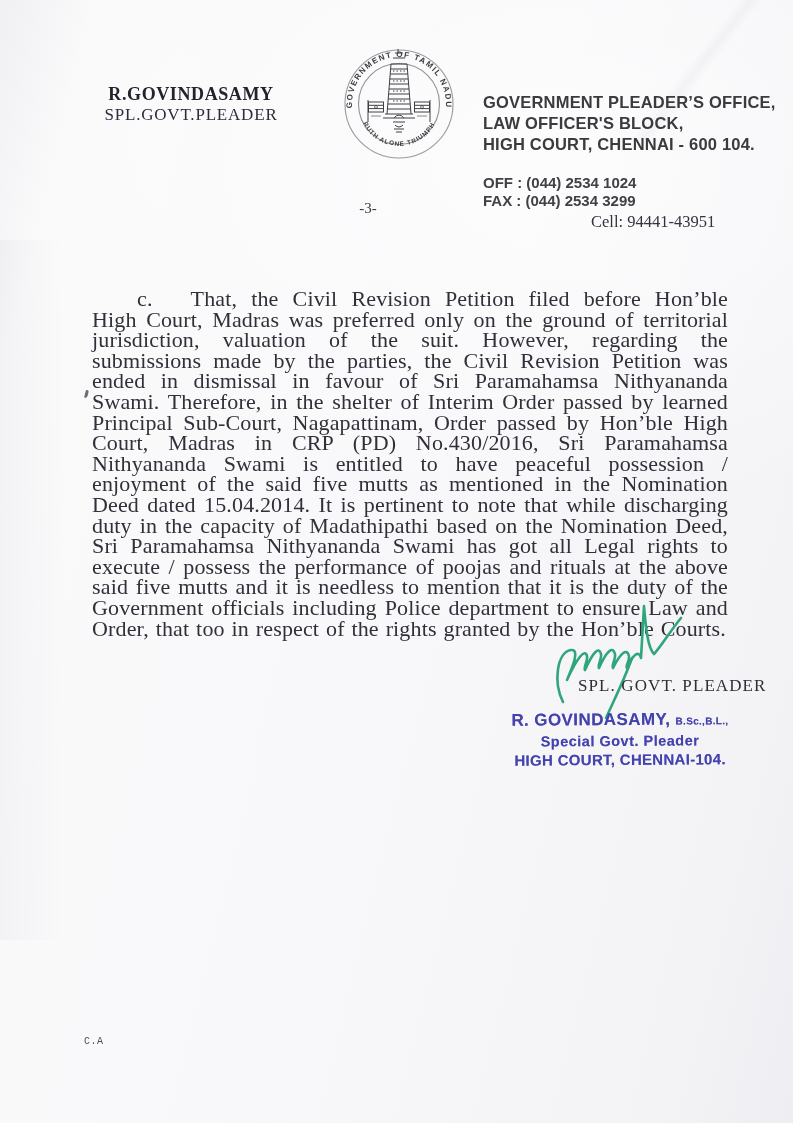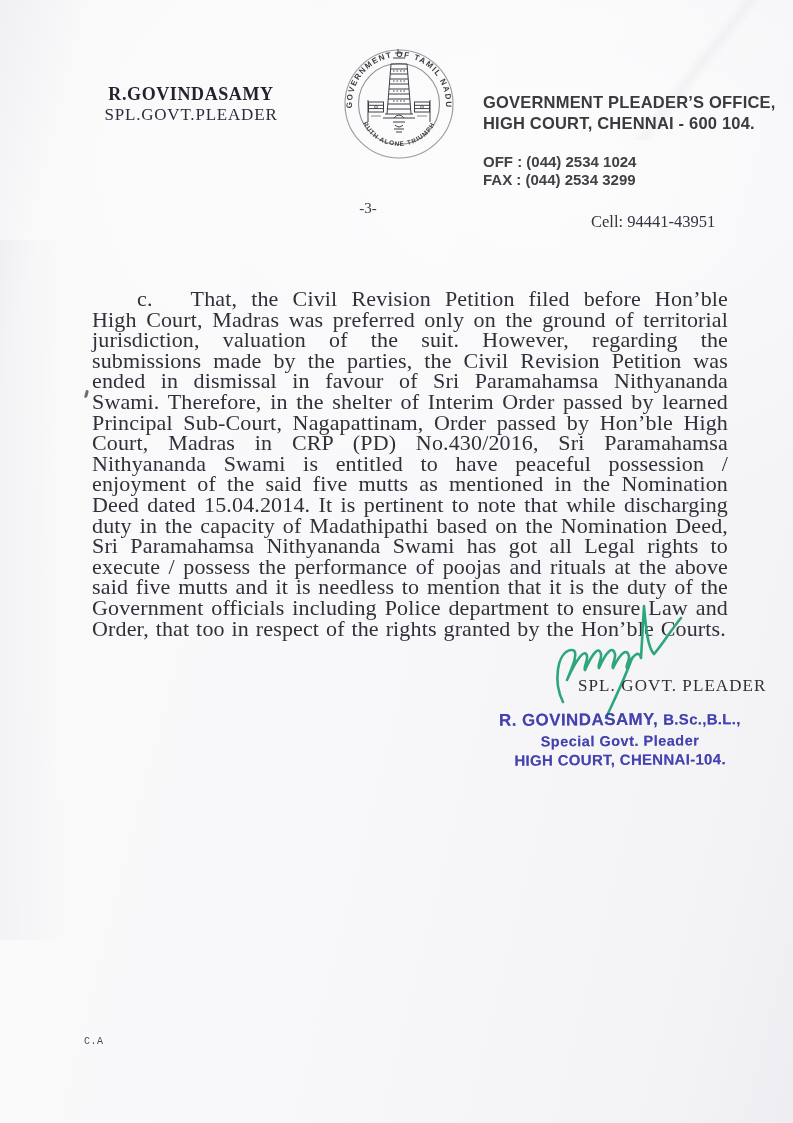--- a/index.html
+++ b/index.html
@@ -47,21 +47,21 @@
     border-radius:2px 2px 3px 1px;background:#3c3c46;transform:rotate(14deg);opacity:.75;}
 
   
   .sig-svg{position:absolute;left:535px;top:590px;width:170px;height:140px;}
   .designation{position:absolute;left:538px;top:676px;font-size:17px;
     letter-spacing:1.1px;color:#2e2e38;margin-left:40px;}
   .stamp{position:absolute;left:496px;top:710px;width:248px;text-align:center;
     font-family:"Liberation Sans", sans-serif;font-weight:bold;color:#4342ae;
     transform:rotate(-.4deg);text-shadow:0 0 .5px rgba(67,66,174,.55);}
   .stamp .l1{font-size:17px;letter-spacing:.4px;white-space:nowrap;}
-  .stamp .l1 .quals{font-size:15px;letter-spacing:.3px;}
+  .stamp .l1 .quals{font-size:10px;letter-spacing:.3px;}
   .stamp .l2{font-size:14.5px;margin-top:3px;letter-spacing:.5px;}
   .stamp .l3{font-size:15px;margin-top:2px;letter-spacing:.3px;}
 
   .footer-note{position:absolute;left:84px;top:1036px;
     font-family:Liberation Mono, monospace;font-size:10px;
     letter-spacing:.5px;color:#4c4c58;}
 </style>
 </head>
 <body>
 
@@ -109,20 +109,21 @@
     <g stroke="#3e3e46" stroke-width="1" fill="none">
       <path d="M 53 78 q 5 -6 10 0 M 52 82 h 12 M 54 85 q 4 4 8 0 M 53 89 h 10 M 55 92 h 6"></path>
     </g>
     <text font-family="Liberation Sans, sans-serif" font-size="6.4" font-weight="bold" fill="#3b3b42" letter-spacing=".9">
       <textPath href="#arcBottom" startOffset="50%" text-anchor="middle">TRUTH ALONE TRIUMPHS</textPath>
     </text>
   </svg>
 
   <div class="office">
     <div class="line">GOVERNMENT PLEADER’S OFFICE,</div>
+    <div class="line">LAW OFFICER'S BLOCK,</div>
     <div class="line">HIGH COURT, CHENNAI - 600 104.</div>
     <div class="phones">
       <div class="phone">OFF : (044) 2534 1024</div>
       <div class="phone">FAX : (044) 2534 3299</div>
     </div>
   </div>
 
   <div class="page-number">-3-</div>
   <div class="cell-number">Cell: 94441-43951</div>
 

